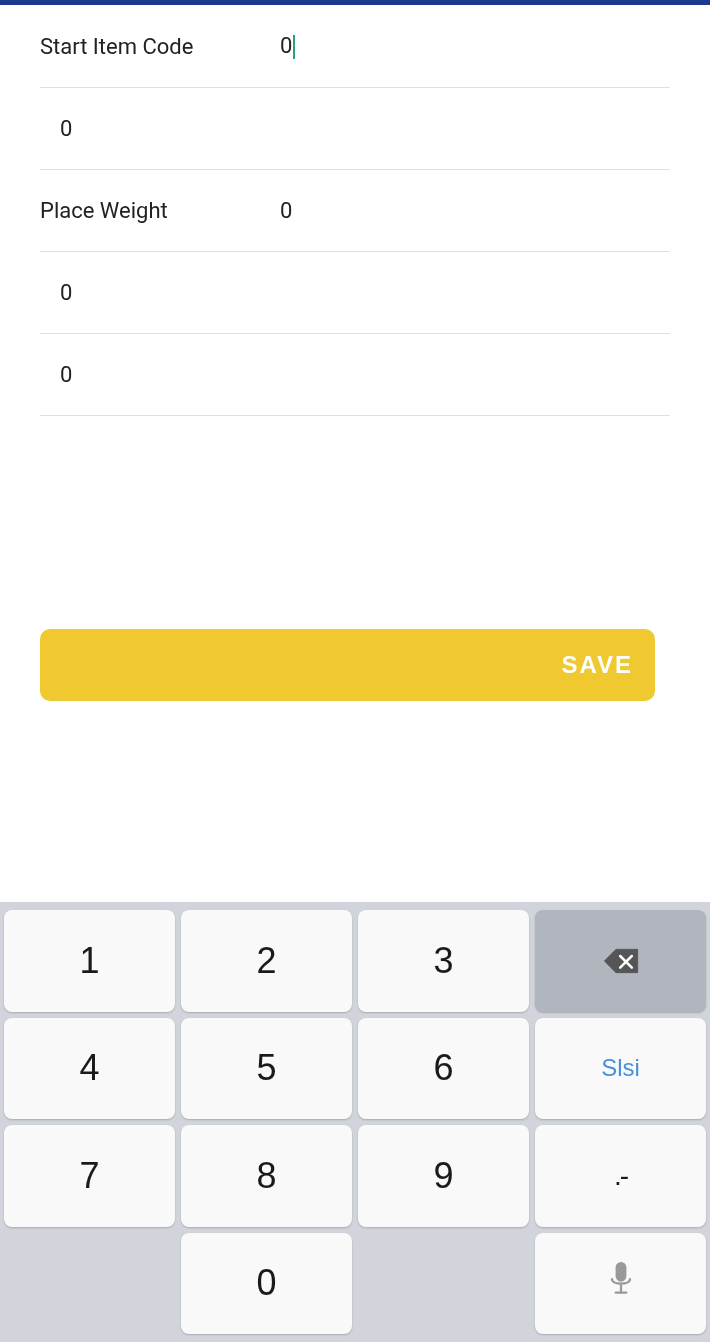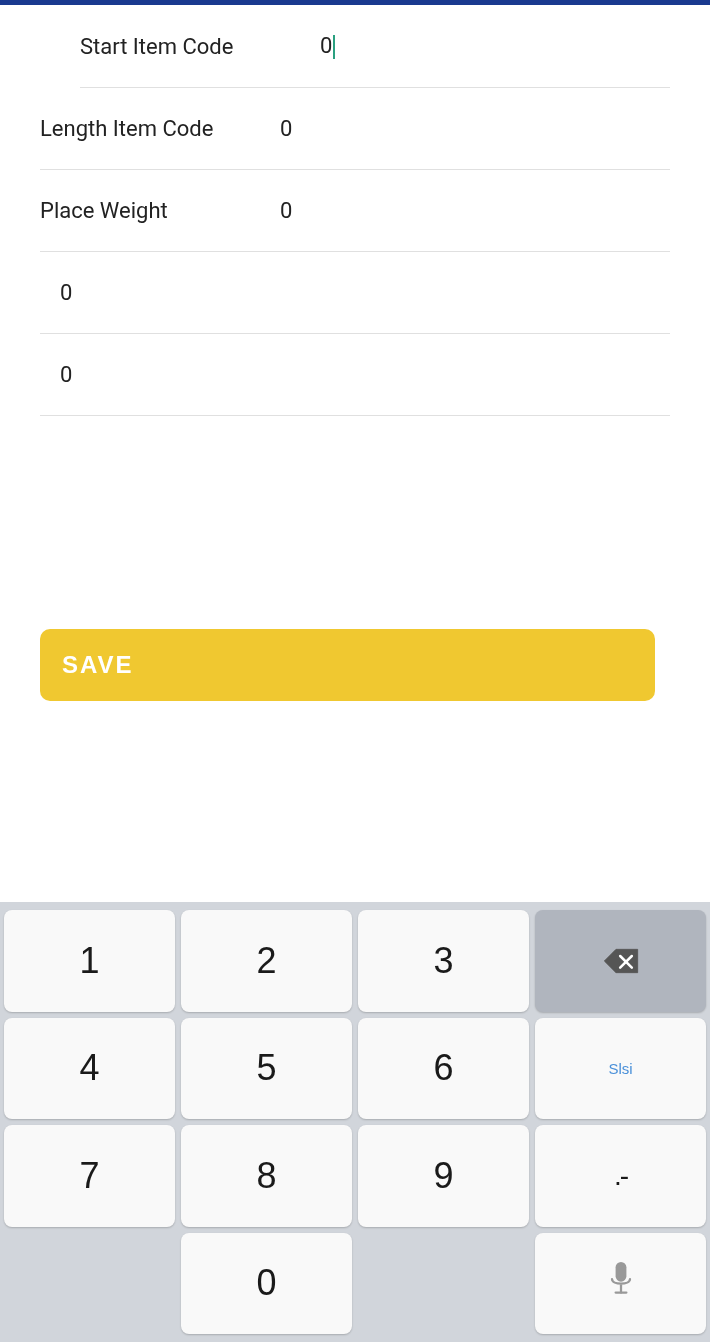--- a/index.html
+++ b/index.html
@@ -31,21 +31,20 @@
 
     .form-row {
       display: flex;
       align-items: center;
       padding: 28px 0;
       border-bottom: 1px solid #e0e0e0;
     }
 
     .form-row:first-child {
       border-top: none;
-      margin-left: 40px;
     }
 
     .form-label {
       font-size: 22px;
       color: #222222;
       font-weight: 400;
       min-width: 220px;
     }
 
     .form-value {
@@ -79,21 +78,21 @@
       max-width: 615px;
       background: #f0c830;
       border: none;
       border-radius: 10px;
       padding: 22px;
       font-size: 24px;
       font-weight: 700;
       color: #ffffff;
       letter-spacing: 2px;
       cursor: pointer;
-      text-align: left;
+      text-align: right;
       margin-top: 21px;
     }
 
     .spacer {
       flex: 1;
       background: #ffffff;
     }
 
     
     .keyboard {
@@ -121,21 +120,21 @@
       font-weight: 300;
     }
 
     .key.backspace {
       background: #b0b5be;
       color: #1a1a1a;
     }
 
     .key.special-slsi {
       color: #4a90d9;
-      font-size: 15px;
+      font-size: 24px;
       font-weight: 500;
     }
 
     .key.dot-dash {
       font-size: 28px;
       letter-spacing: -2px;
     }
 
     .key.empty {
       background: transparent;
@@ -169,21 +168,20 @@
 <div class="top-bar"></div>
 
 <div class="form-section">
 
   <div class="form-row">
     <span class="form-label">Start Item Code</span>
     <span class="form-value active-cursor">0</span>
   </div>
 
   <div class="form-row">
-    <span class="form-label">Length Item Code</span>
     <span class="form-value">0</span>
   </div>
 
   <div class="form-row">
     <span class="form-label">Place Weight</span>
     <span class="form-value">0</span>
   </div>
 
   <div class="form-row">
     <span class="form-value">0</span>

